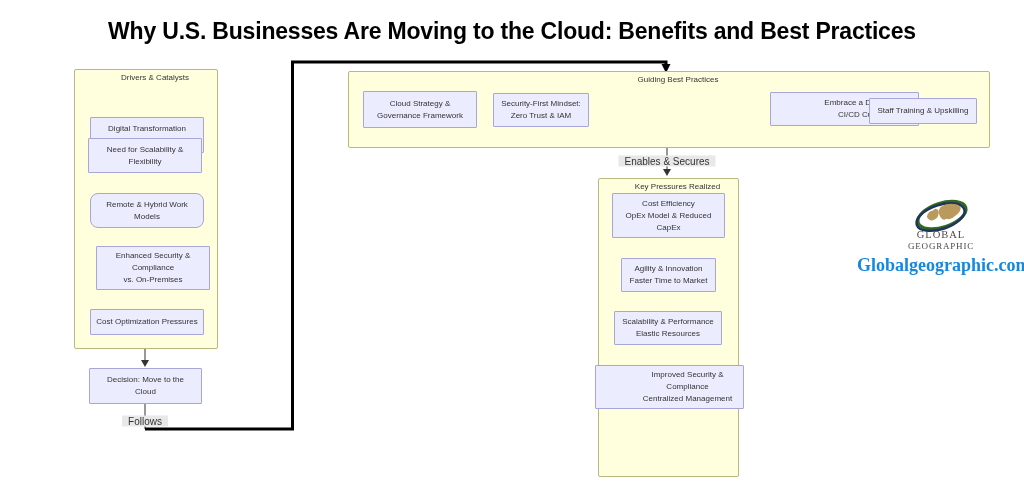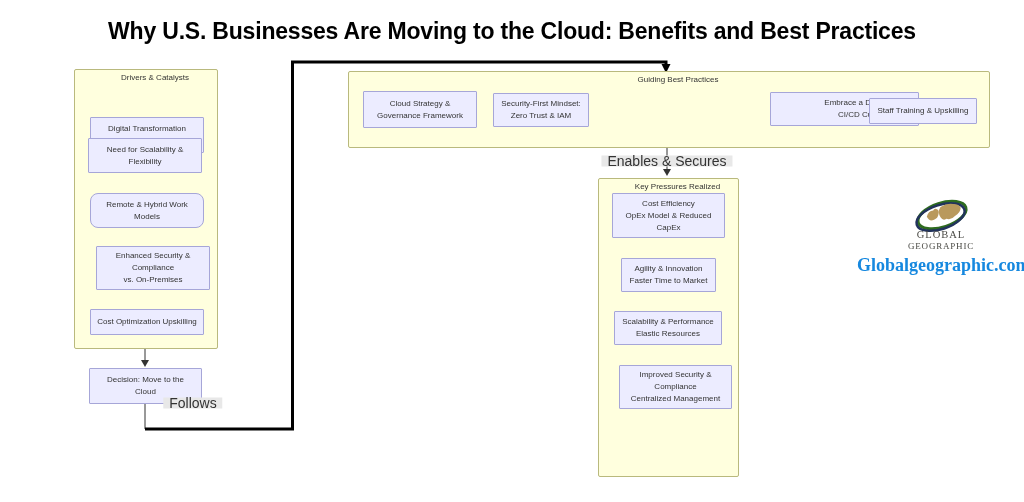--- a/index.html
+++ b/index.html
@@ -10,21 +10,21 @@
          color:#000;letter-spacing:-0.2px;white-space:pre;}
   .cluster{position:absolute;background:#ffffde;border:1px solid #b9b97d;border-radius:2px;}
   .cluster-label{position:absolute;top:3px;left:0;width:100%;text-align:center;
          font-size:8px;color:#333;white-space:pre;margin-left:9px;}
   .node{position:absolute;background:#ececff;border:1px solid #a6a6d8;border-radius:1px;
         display:flex;align-items:center;justify-content:center;text-align:center;
         color:#333;font-size:8px;line-height:12px;}
   .node span{white-space:pre;}
   .edge-layer{position:absolute;left:0;top:0;width:1024px;height:502px;}
   .edge-label{position:absolute;transform:translate(-50%,-50%);background:#e8e8e8;
-        color:#333;font-size:14px;line-height:11px;padding:0 6px;white-space:pre;}
+        color:#333;font-size:10px;line-height:11px;padding:0 6px;white-space:pre;}
   .logo-global{position:absolute;left:886px;top:229px;width:110px;text-align:center;
         font-family:"Liberation Serif",serif;font-size:10.5px;letter-spacing:1px;
         color:#4a4a45;white-space:pre;}
   .logo-geographic{position:absolute;left:886px;top:241px;width:110px;text-align:center;
         font-family:"Liberation Serif",serif;font-size:9px;letter-spacing:0.8px;
         color:#4a4a45;white-space:pre;}
   .logo-site{position:absolute;left:857px;top:255px;width:167px;text-align:center;
         font-family:"Liberation Serif",serif;font-weight:bold;font-size:18px;
         color:#1688df;white-space:pre;}
   .globe{position:absolute;left:913px;top:196px;}
@@ -65,21 +65,21 @@
   <div class="node" style="left:90px;top:193px;width:112px;height:33px;border-radius:8px;">
     <span>Remote &amp; Hybrid Work
 Models</span>
     </div>
   <div class="node" style="left:96px;top:246px;width:112px;height:42px;">
     <span>Enhanced Security &amp;
 Compliance
 vs. On-Premises</span>
     </div>
   <div class="node" style="left:90px;top:309px;width:112px;height:24px;">
-    <span>Cost Optimization Upskilling</span>
+    <span>Cost Optimization Pressures</span>
     </div>
 
   <div class="node" style="left:89px;top:368px;width:111px;height:34px;">
     <span>Decision: Move to the
 Cloud</span>
     </div>
 
   <div class="cluster" style="left:348px;top:71px;width:640px;height:75px;">
     <div class="cluster-label">Guiding Best Practices</div>
   </div>
@@ -110,27 +110,27 @@
 CapEx</span>
     </div>
   <div class="node" style="left:621px;top:258px;width:93px;height:32px;">
     <span>Agility &amp; Innovation
 Faster Time to Market</span>
     </div>
   <div class="node" style="left:614px;top:311px;width:106px;height:32px;">
     <span>Scalability &amp; Performance
 Elastic Resources</span>
     </div>
-  <div class="node" style="left:619px;top:365px;width:111px;height:42px;">
+  <div class="node" style="left:595px;top:365px;width:111px;height:42px;padding-left:36px;">
     <span>Improved Security &amp;
 Compliance
 Centralized Management</span>
     </div>
 
-  <div class="edge-label" style="left:145px;top:403px;margin-left:48px;">Follows</div>
+  <div class="edge-label" style="left:145px;top:421px;">Follows</div>
   <div class="edge-label" style="left:667px;top:161px;">Enables &amp; Secures</div>
 
   <svg class="globe" width="58" height="38" viewBox="0 0 58 38">
     <g transform="rotate(-18 29 19)">
       <ellipse cx="29" cy="19" rx="25" ry="12" fill="#ffffff" stroke="#2e6b1f" stroke-width="3"></ellipse>
       <ellipse cx="27" cy="20.5" rx="25" ry="12" fill="none" stroke="#22335c" stroke-width="2.5"></ellipse>
       <path d="M14 16 q3 -5 8 -4 q2 -2 4 0 q2 2 0 5 q-2 4 -6 4 q-5 1 -6 -5 z" fill="#b9995c"></path>
       <path d="M30 11 q7 -2 13 1 q6 2 6 6 q-2 5 -8 6 q-5 3 -9 0 q-4 1 -5 -3 q-2 -6 3 -10 z" fill="#b9995c"></path>
     </g>
   </svg>

